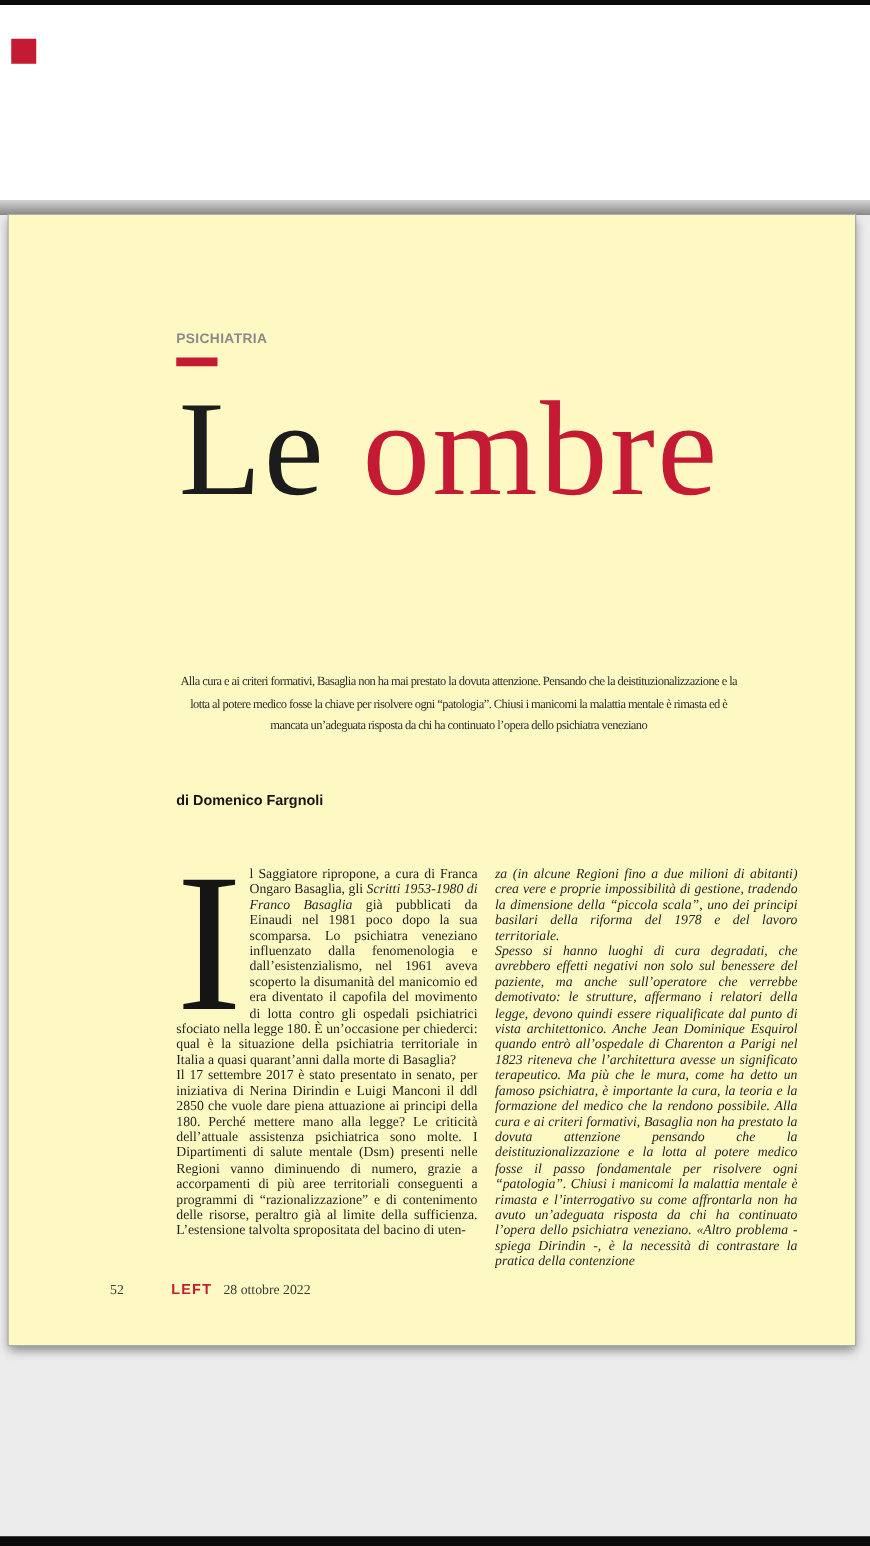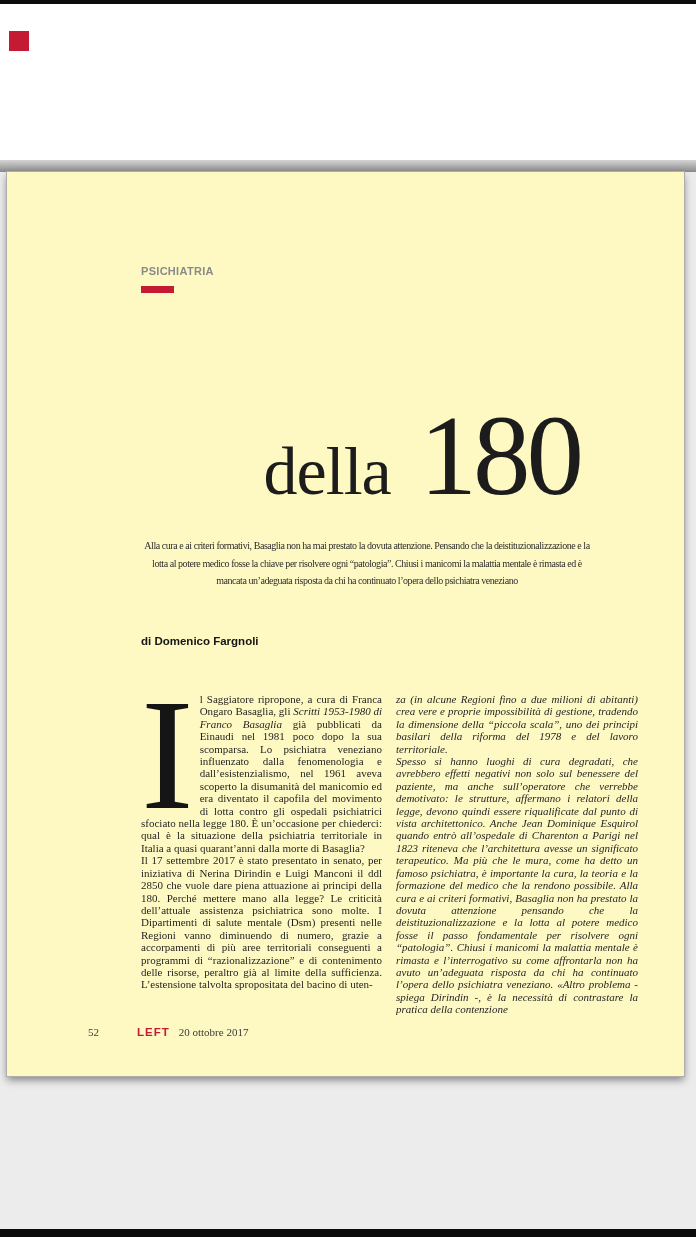--- a/index.html
+++ b/index.html
@@ -76,40 +76,40 @@
     <div class="section-tab"></div>
   </div>
 
   <div class="page-gap"></div>
 
   <div class="page">
 
     <div class="kicker">PSICHIATRIA</div>
     <div class="kicker-bar"></div>
 
+    <div class="hl1"><span>Le</span><span> </span><span class="red">ombre</span></div>
 
-    <div class="hl2"><span class="small">della</span><span> </span><span class="big">180</span></div>
 
     <div class="standfirst">Alla cura e ai criteri formativi, Basaglia non ha mai prestato la dovuta attenzione. Pensando che la deistituzionalizzazione e la lotta al potere medico fosse la chiave per risolvere ogni “patologia”. Chiusi i manicomi la malattia mentale è rimasta ed è mancata un’adeguata risposta da chi ha continuato l’opera dello psichiatra veneziano</div>
 
     <div class="byline">di Domenico Fargnoli</div>
 
     <div class="col col1">
       <p><span class="dropcap">I</span><span>l Saggiatore ripropone, a cura di Franca Ongaro Basaglia, gli </span><i>Scritti 1953-1980 di Franco Basaglia</i><span> già pubblicati da Einaudi nel 1981 poco dopo la sua scomparsa. Lo psichiatra veneziano influenzato dalla fenomenologia e dall’esistenzialismo, nel 1961 aveva scoperto la disumanità del manicomio ed era diventato il capofila del movimento di lotta contro gli ospedali psichiatrici sfociato nella legge 180. È un’occasione per chiederci: qual è la situazione della psichiatria territoriale in Italia a quasi quarant’anni dalla morte di Basaglia?</span></p>
       <p>Il 17 settembre 2017 è stato presentato in senato, per iniziativa di Nerina Dirindin e Luigi Manconi il ddl 2850 che vuole dare piena attuazione ai principi della 180. Perché mettere mano alla legge? Le criticità dell’attuale assistenza psichiatrica sono molte. I Dipartimenti di salute mentale (Dsm) presenti nelle Regioni vanno diminuendo di numero, grazie a accorpamenti di più aree territoriali conseguenti a programmi di “razionalizzazione” e di contenimento delle risorse, peraltro già al limite della sufficienza. L’estensione talvolta spropositata del bacino di uten-</p>
     </div>
 
     <div class="col col2">
       <p>za (in alcune Regioni fino a due milioni di abitanti) crea vere e proprie impossibilità di gestione, tradendo la dimensione della “piccola scala”, uno dei principi basilari della riforma del 1978 e del lavoro territoriale.</p>
       <p>Spesso si hanno luoghi di cura degradati, che avrebbero effetti negativi non solo sul benessere del paziente, ma anche sull’operatore che verrebbe demotivato: le strutture, affermano i relatori della legge, devono quindi essere riqualificate dal punto di vista architettonico. Anche Jean Dominique Esquirol quando entrò all’ospedale di Charenton a Parigi nel 1823 riteneva che l’architettura avesse un significato terapeutico. Ma più che le mura, come ha detto un famoso psichiatra, è importante la cura, la teoria e la formazione del medico che la rendono possibile. Alla cura e ai criteri formativi, Basaglia non ha prestato la dovuta attenzione pensando che la deistituzionalizzazione e la lotta al potere medico fosse il passo fondamentale per risolvere ogni “patologia”. Chiusi i manicomi la malattia mentale è rimasta e l’interrogativo su come affrontarla non ha avuto un’adeguata risposta da chi ha continuato l’opera dello psichiatra veneziano. «Altro problema - spiega Dirindin -, è la necessità di contrastare la pratica della contenzione</p>
     </div>
 
     <div class="footer">
       <span class="pagenum">52</span>
       <span class="mag">LEFT</span>
-      <span class="date">20 ottobre 2017</span>
+      <span class="date">28 ottobre 2022</span>
     </div>
 
   </div>
 
   <div class="edge-band bottom"></div>
 
 </div>
 
 </body></html>

